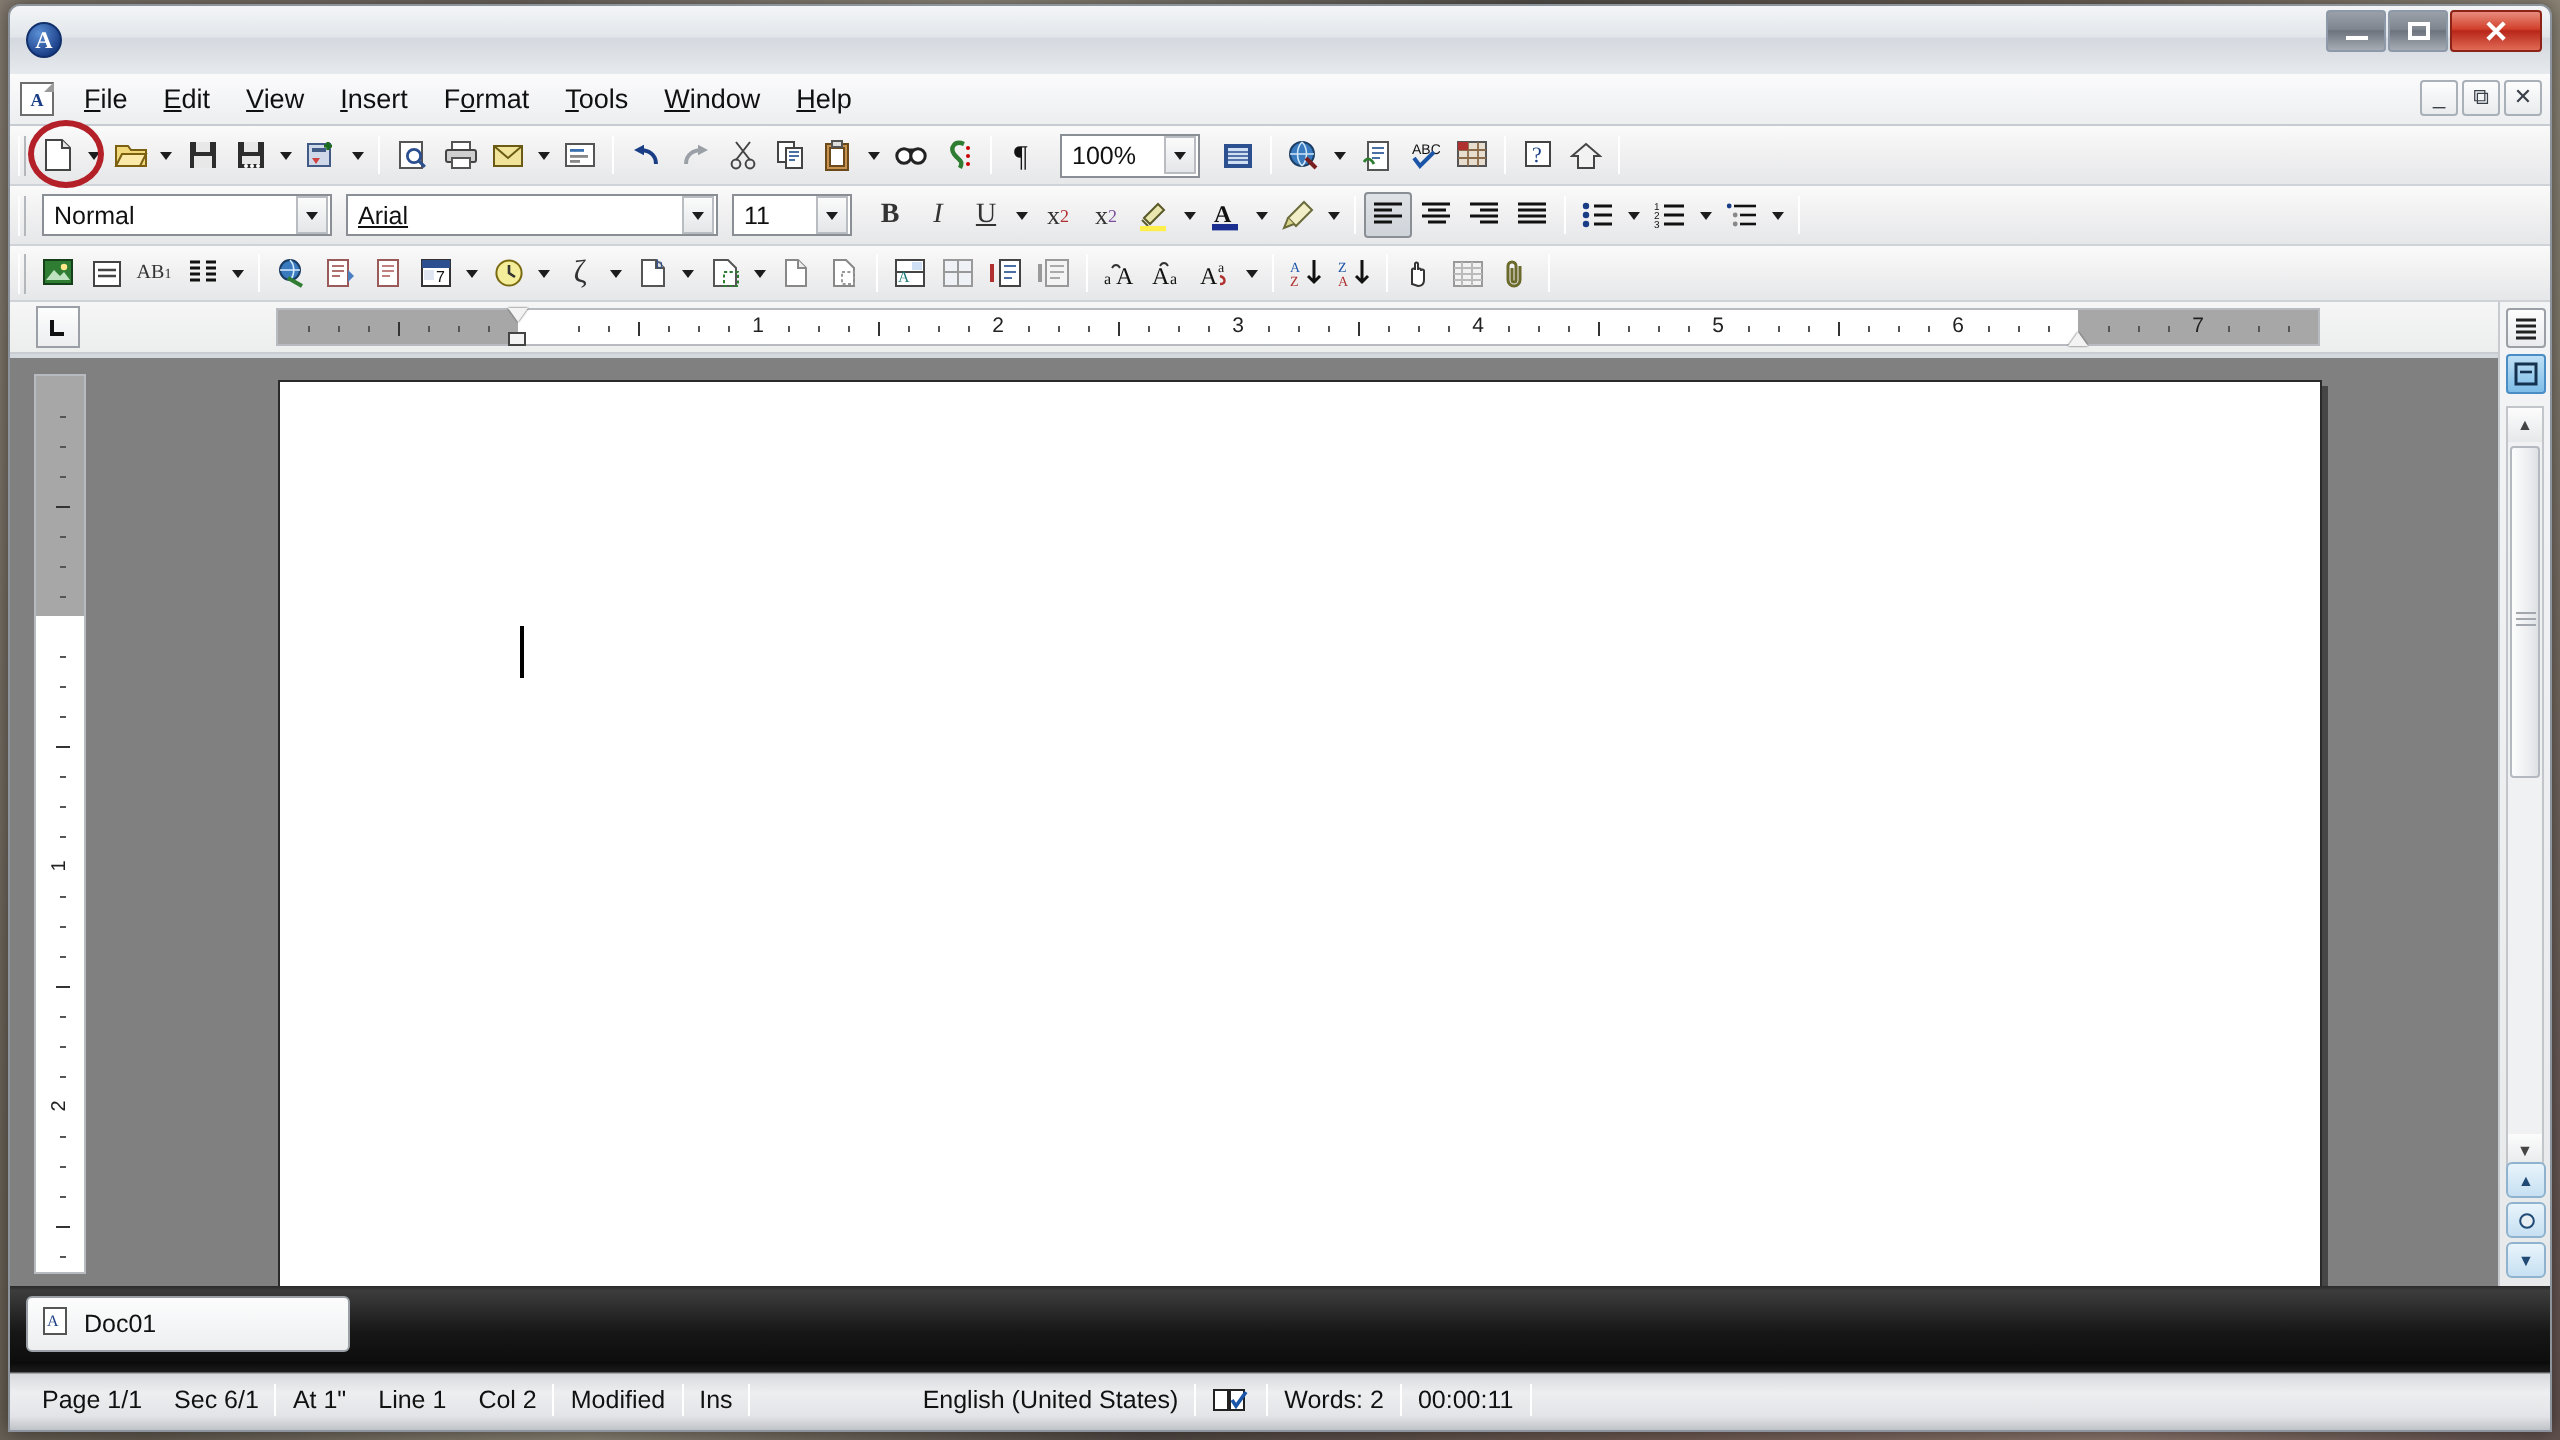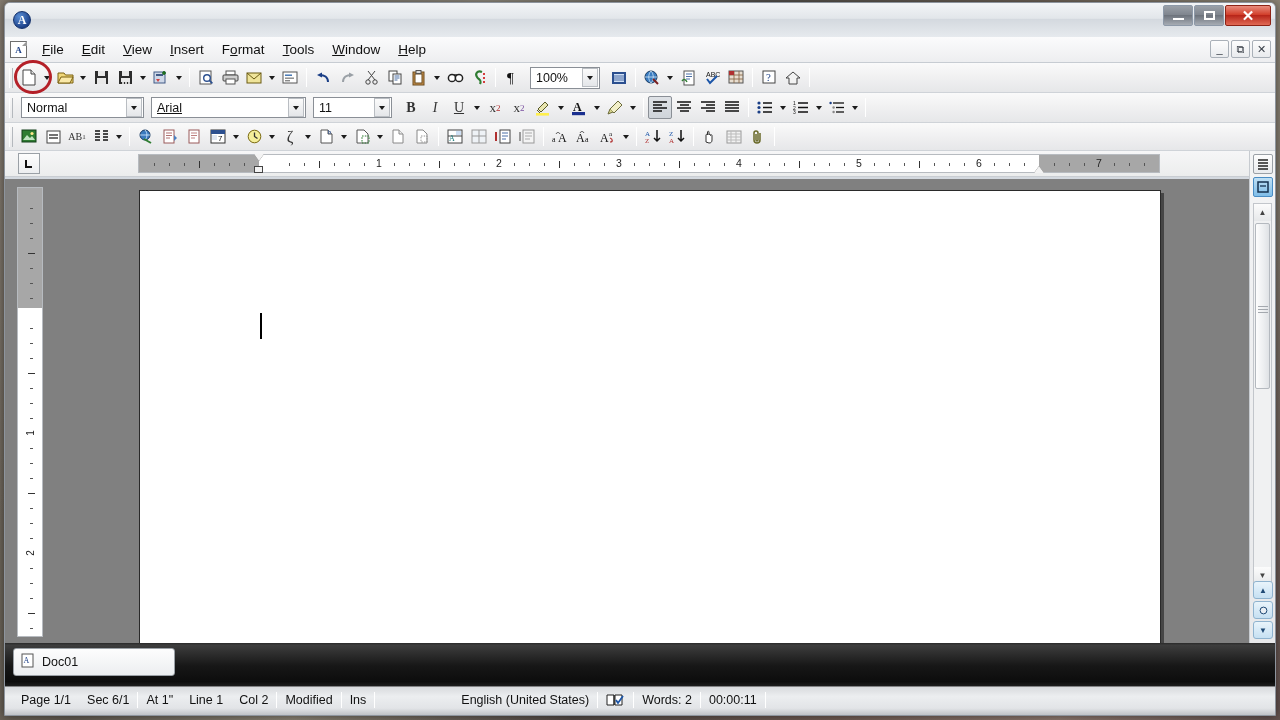--- a/index.html
+++ b/index.html
@@ -529,29 +529,29 @@
         <svg width="16" height="14" viewBox="0 0 16 14">
             <path d="M8 1l7 6H12v6H4V7H1z" fill="#f2f2f2" stroke="#444"></path>
           </svg>
       </div>
       <div class="sep"></div>
     </div>
 
     <div class="toolbar">
       <div class="grip"></div>
 
-      <div class="combo" style="width:123px;margin-left:4px;">
+      <div class="combo" style="width:145px;margin-left:4px;">
         <span class="cval">Normal</span>
         <span class="cbtn"></span>
       </div>
-      <div class="combo" style="width:155px;text-decoration:underline;">
+      <div class="combo" style="width:186px;text-decoration:underline;">
         <span class="cval">Arial</span>
         <span class="cbtn"></span>
       </div>
-      <div class="combo" style="width:79px;">
+      <div class="combo" style="width:60px;">
         <span class="cval">11</span>
         <span class="cbtn"></span>
       </div>
 
       <div class="tb" style="font-weight:bold;font-size:14px;font-family:'Liberation Serif',serif;">
         <span>B</span>
       </div>
       <div class="tb" style="font-style:italic;font-size:14px;font-family:'Liberation Serif',serif;">
         <span>I</span>
       </div>

